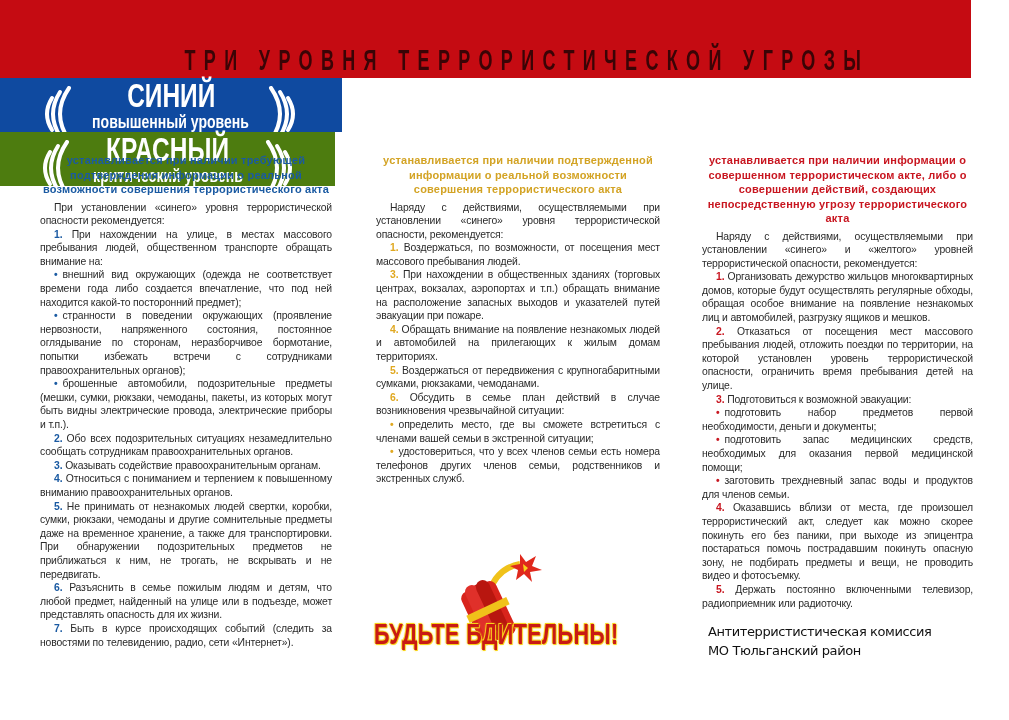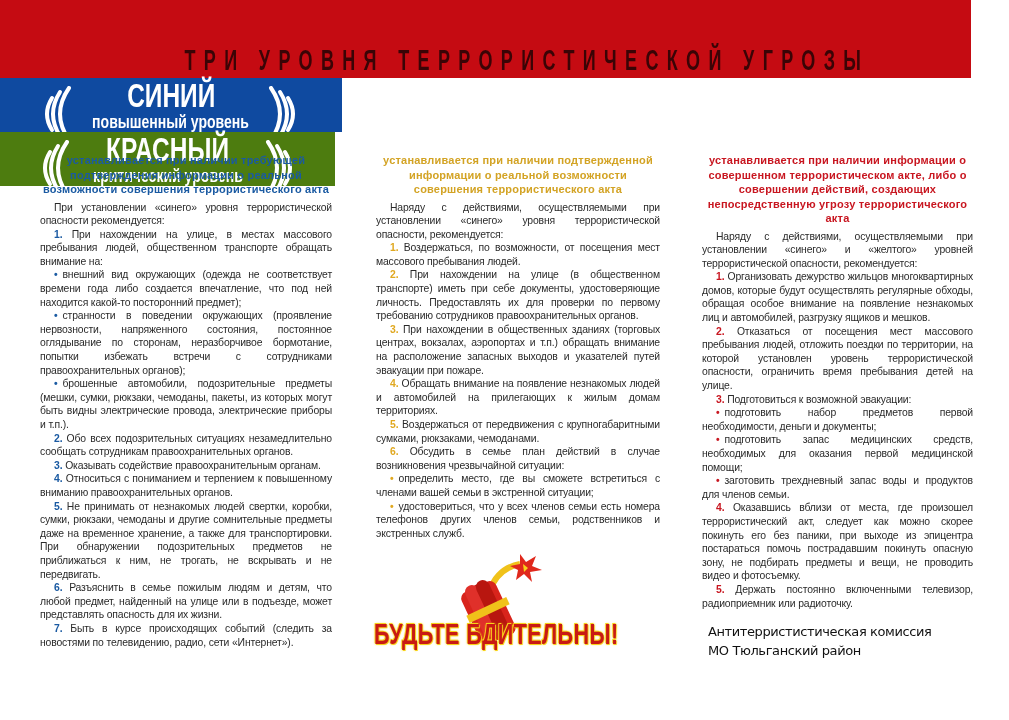--- a/index.html
+++ b/index.html
@@ -147,21 +147,20 @@
       <p><span class="num">6.</span> <span>Разъяснить в семье пожилым людям и детям, что любой предмет, найденный на улице или в подъезде, может представлять опасность для их жизни.</span></p>
       <p><span class="num">7.</span> <span>Быть в курсе происходящих событий (следить за новостями по телевидению, радио, сети «Интернет»).</span></p>
     </div>
   </div>
 
   <div class="col c2">
     <div class="intro">устанавливается при наличии подтвержденной информации о реальной возможности совершения террористического акта</div>
     <div class="body-text">
       <p>Наряду с действиями, осуществляемыми при установлении «синего» уровня террористической опасности, рекомендуется:</p>
       <p><span class="num">1.</span> <span>Воздержаться, по возможности, от посещения мест массового пребывания людей.</span></p>
-      <p><span class="num">2.</span> <span>При нахождении на улице (в общественном транспорте) иметь при себе документы, удостоверяющие личность. Предоставлять их для проверки по первому требованию сотрудников правоохранительных органов.</span></p>
       <p><span class="num">3.</span> <span>При нахождении в общественных зданиях (торговых центрах, вокзалах, аэропортах и т.п.) обращать внимание на расположение запасных выходов и указателей путей эвакуации при пожаре.</span></p>
       <p><span class="num">4.</span> <span>Обращать внимание на появление незнакомых людей и автомобилей на прилегающих к жилым домам территориях.</span></p>
       <p><span class="num">5.</span> <span>Воздержаться от передвижения с крупногабаритными сумками, рюкзаками, чемоданами.</span></p>
       <p><span class="num">6.</span> <span>Обсудить в семье план действий в случае возникновения чрезвычайной ситуации:</span></p>
       <p><span class="bullet-dot">•</span><span>определить место, где вы сможете встретиться с членами вашей семьи в экстренной ситуации;</span></p>
       <p><span class="bullet-dot">•</span><span>удостовериться, что у всех членов семьи есть номера телефонов других членов семьи, родственников и экстренных служб.</span></p>
     </div>
   </div>
 
   <div class="col c3">

